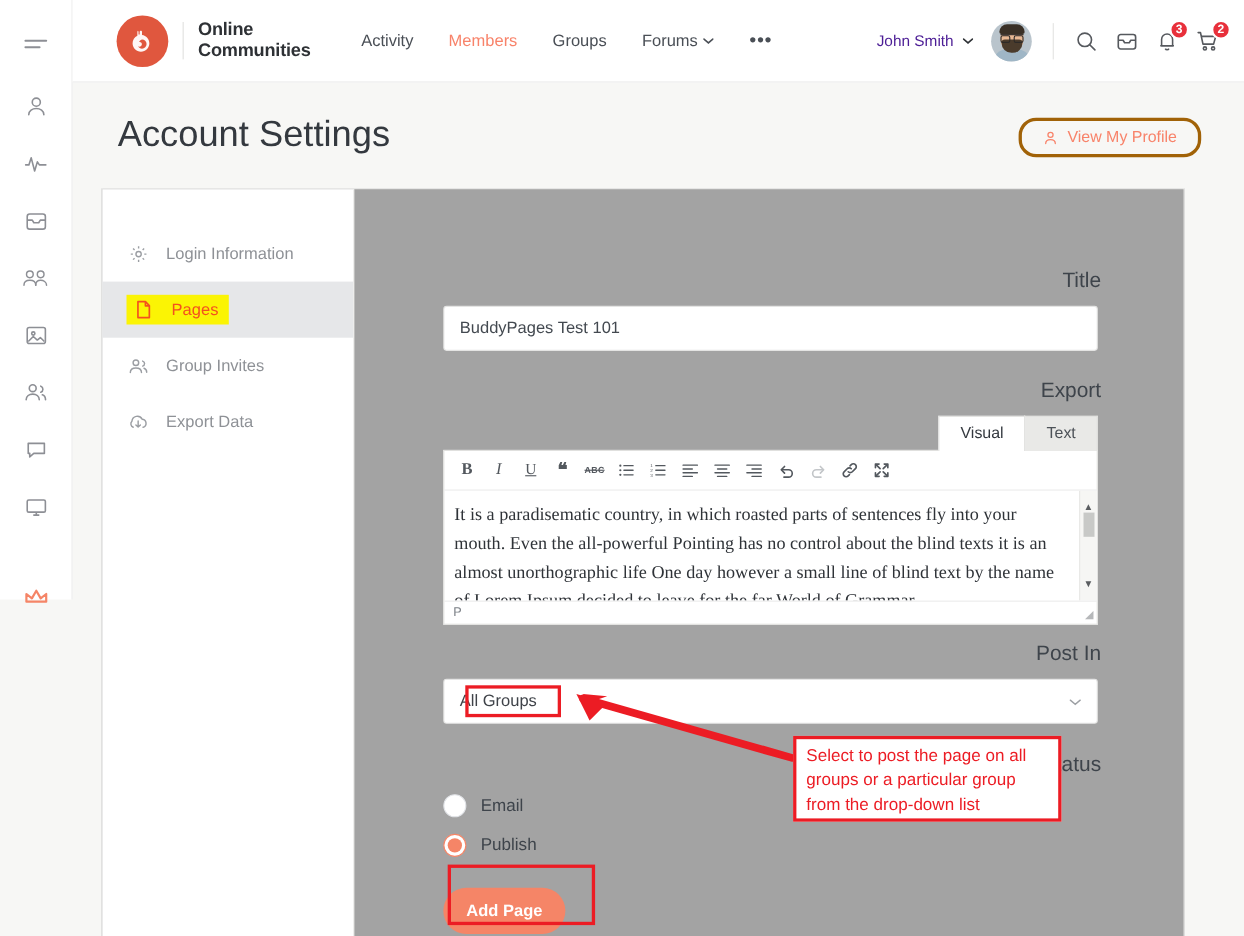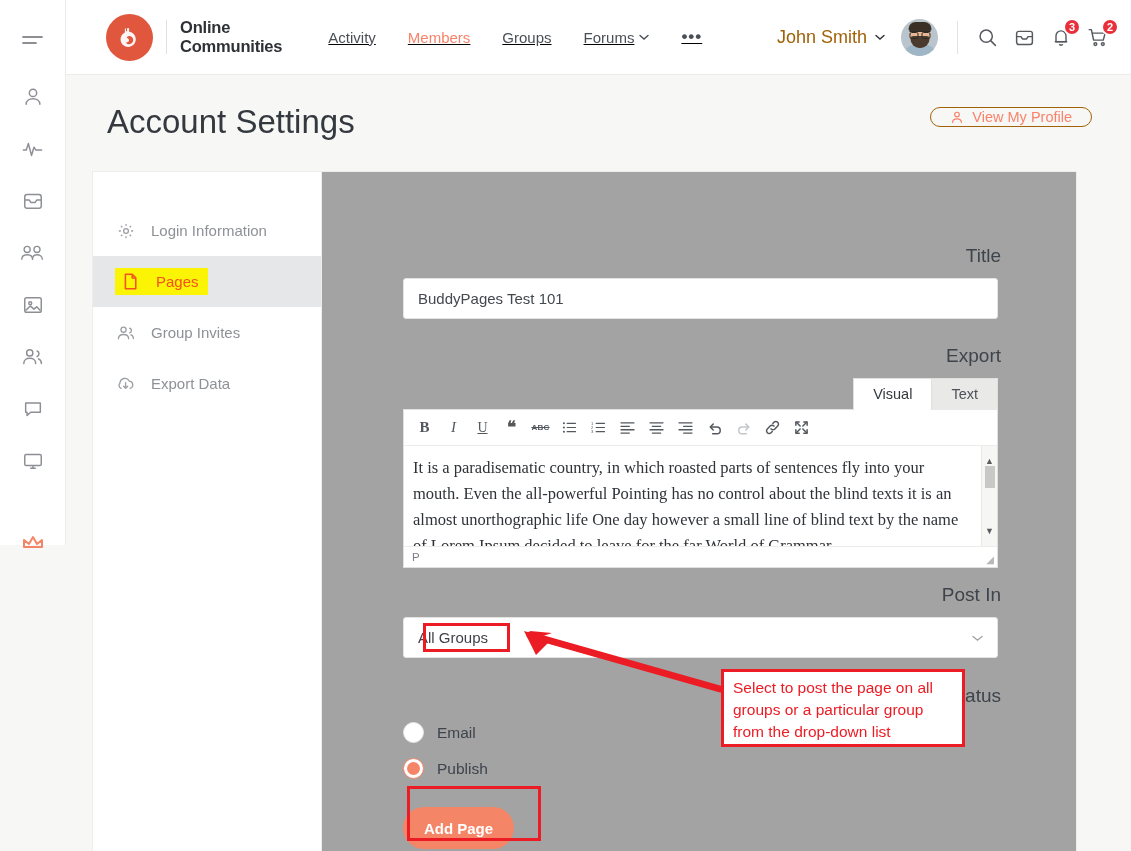--- a/index.html
+++ b/index.html
@@ -34,29 +34,29 @@
   .brand { display: flex; align-items: center; gap: 13px; }
   .logo-circle {
     width: 47px; height: 47px; border-radius: 50%; background: #e0573e;
     display: flex; align-items: center; justify-content: center; flex: none;
   }
   .brand-div { width: 1px; height: 34px; background: #e0e0de; }
   .brand-name {
     font-size: 16.5px; font-weight: bold; color: #2e3135; line-height: 1.13;
     letter-spacing: -0.2px; white-space: pre-line;
   }
-  .nav { display: flex; align-items: center; gap: 32px; margin-left: 46px; text-decoration: underline; }
+  .nav { display: flex; align-items: center; gap: 32px; margin-left: 46px; }
   .nav a {
     font-size: 15px; color: #4a4f56; text-decoration: none; cursor: pointer;
     display: flex; align-items: center; gap: 5px; white-space: nowrap;
   }
   .nav a.active { color: #f8836a; }
   .nav .dots { letter-spacing: 1px; font-size: 17px; color: #4a4f56; font-weight: bold; }
   .hdr-right { margin-left: auto; display: flex; align-items: center; gap: 16px; }
-  .user-name { font-size: 18px; color: #a16207; display: flex; align-items: center; gap: 8px; cursor: pointer; }
+  .user-name { font-size: 14px; color: #4c1d95; display: flex; align-items: center; gap: 8px; cursor: pointer; }
   .avatar {
     width: 37px; height: 37px; border-radius: 50%; overflow: hidden; flex: none;
     background: #b9c4cc; position: relative; cursor: pointer;
   }
   .av-head { position: absolute; left: 50%; top: 5px; transform: translateX(-50%);
     width: 21px; height: 22px; border-radius: 48% 48% 45% 45%; background: #e8b894; }
   .av-hair { position: absolute; left: 50%; top: 3px; transform: translateX(-50%);
     width: 23px; height: 9px; border-radius: 11px 11px 3px 3px; background: #3a3026; }
   .av-beard { position: absolute; left: 50%; top: 17px; transform: translateX(-50%);
     width: 19px; height: 12px; border-radius: 3px 3px 9px 9px; background: #4a3b2c; }
@@ -76,22 +76,22 @@
     border: 2px solid #fff; font-weight: bold;
   }
 
   
   .page-title {
     position: absolute; left: 107px; top: 103px;
     font-size: 33px; color: #34393f; font-weight: normal;
   }
   .profile-btn {
     position: absolute; right: 39px; top: 107px;
-    height: 20px; padding: 0 19px; border-radius: 16px;
-    border: 1px solid #a16207; color: #f8836a; background: transparent;
+    height: 36px; padding: 0 19px; border-radius: 16px;
+    border: 3px solid #a16207; color: #f8836a; background: transparent;
     font-size: 14.5px; display: flex; align-items: center; gap: 8px; cursor: pointer;
     font-family: "Liberation Sans", sans-serif;
   }
 
   
   .card {
     position: absolute; left: 92px; top: 171px; width: 985px; height: 680px;
     background: #a3a3a3; border: 1px solid #ededec; border-bottom: none;
     display: flex;
   }

